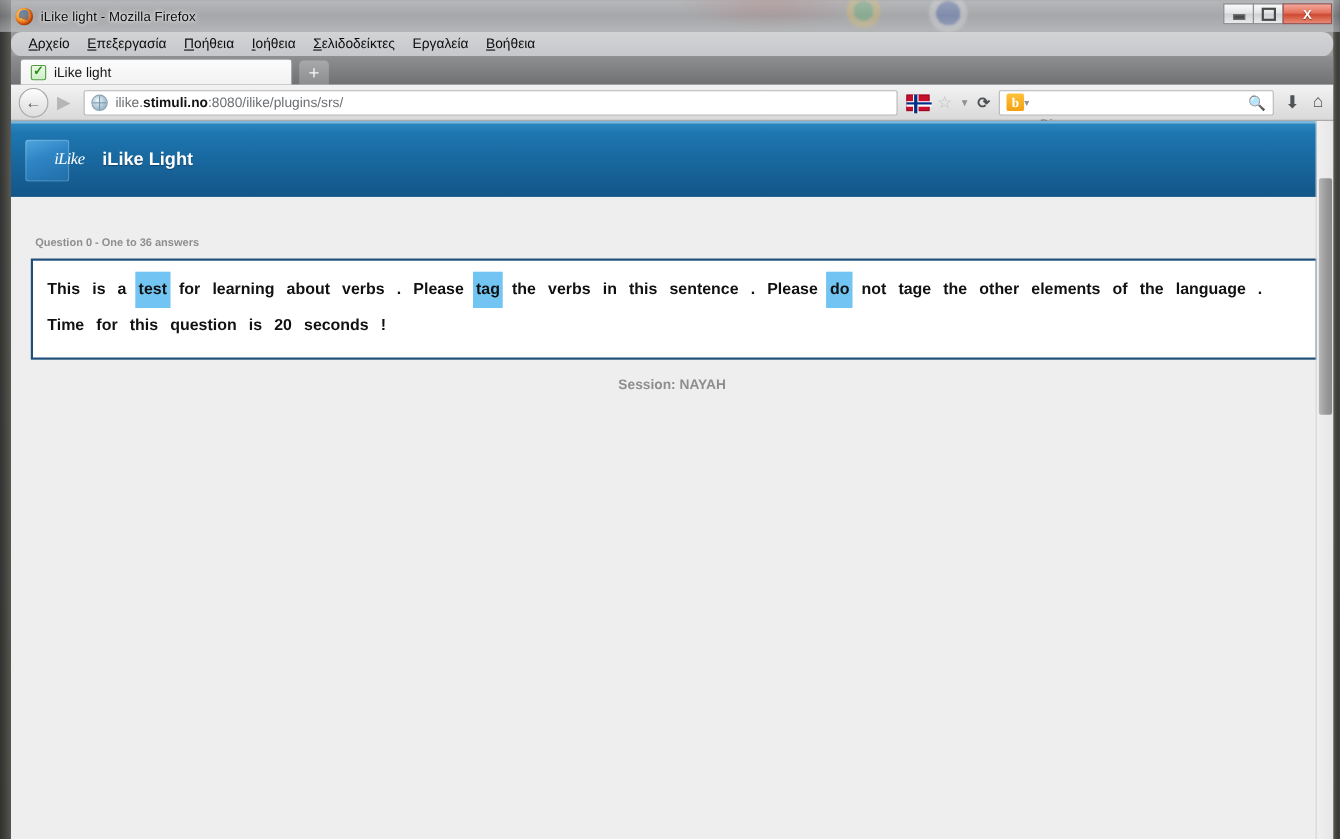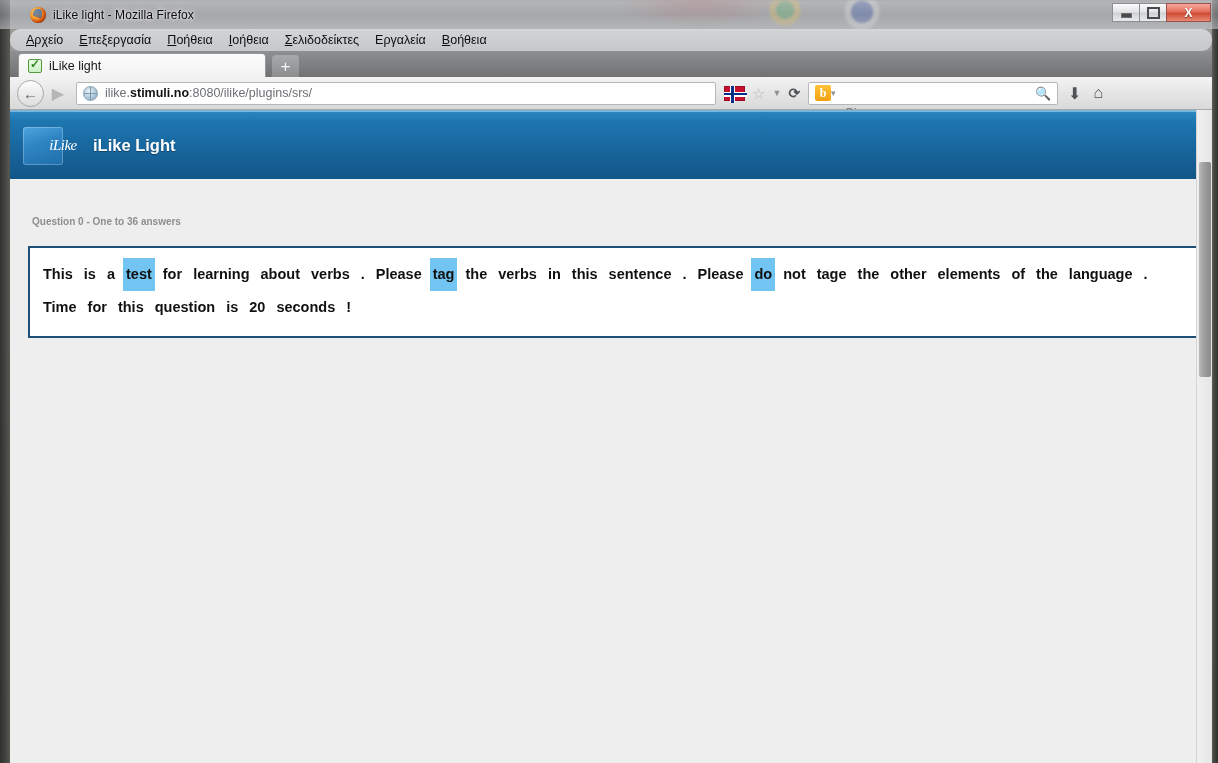--- a/index.html
+++ b/index.html
@@ -27,21 +27,21 @@
   }
   #frame-left { position:absolute; left:0; top:0; width:10px; height:763px;
     background: linear-gradient(90deg,#2b2b29 0%, #3b3b38 45%, #55554f 100%); opacity:.92;}
   #frame-right{ position:absolute; right:0; top:0; width:6px; height:763px;
     background: linear-gradient(270deg,#2b2b29 0%, #3f3f3c 60%, #5a5a55 100%); opacity:.92;}
 
   
   #titlebar {
     position: absolute; left: 0; top: 0; width: 1218px; height: 29px;
     background: linear-gradient(180deg, rgba(205,208,212,0.55) 0%, rgba(180,184,190,0.45) 50%, rgba(196,199,203,0.62) 100%);
-    display: flex; align-items: center; padding-left: 16px;
+    display: flex; align-items: center;
   }
   #titlebar .ff-logo {
     width: 16px; height: 16px; margin-left: 14px; margin-right: 7px;
     border-radius: 50%;
     background: radial-gradient(circle at 35% 35%, #ffd27a 0%, #f59a2c 38%, #e35f13 62%, #a93b12 100%);
     box-shadow: inset -1px -1px 2px rgba(120,40,0,.6);
     position: relative;
   }
   #titlebar .ff-logo::after{
     content:""; position:absolute; left:3px; top:2px; width:9px; height:11px;
@@ -124,21 +124,21 @@
     border: 1px solid #a6a8aa;
     background: linear-gradient(180deg,#fdfdfd 0%, #ebebeb 52%, #dedede 100%);
     display:flex; align-items:center; justify-content:center;
     color:#5a5d61; font-size:15px; line-height:1;
   }
   #fwd-btn {
     width: 24px; height: 26px; margin-left: 2px;
     display:flex; align-items:center; justify-content:center; color:#b4b6b8;
   }
   #urlbar {
-    flex: 0 0 auto; width: 640px; height: 23px; margin-left: 6px;
+    flex: 0 0 auto; width: 740px; height: 23px; margin-left: 6px;
     background: #ffffff; border: 1px solid #b5b7ba; border-radius: 2px;
     display: flex; align-items: center; padding: 0 6px;
   }
   .globe {
     width: 15px; height: 15px; border-radius: 50%;
     background: radial-gradient(circle at 40% 35%, #f2f6f9 0%, #b9cfdd 45%, #7ca3ba 100%);
     border: 1px solid #8aa3b2; margin-right: 7px; flex: 0 0 auto; position: relative;
   }
   .globe::after{ content:""; position:absolute; left:6px; top:0; width:1px; height:13px; background:#7b9aab;}
   .globe::before{ content:""; position:absolute; left:0; top:6px; width:13px; height:1px; background:#7b9aab;}
@@ -206,21 +206,21 @@
   #app-title {
     margin-left: 30px; color:#ffffff; font-size:16.5px; font-weight:bold;
     text-shadow: 0 1px 1px rgba(0,0,0,.35);
   }
 
   #page-body { padding: 0; }
   #question-label {
     margin: 37px 0 0 22px; font-size: 10px; font-weight: bold; color: #8e8e8e;
   }
   #question-box {
-    margin: 19px 14px 0 18px;
+    margin: 8px 14px 0 18px;
     border: 2px solid #1f4e79;
     background: #ffffff;
     padding: 10px 10px 12px 10px;
     min-height: 64px;
   }
   .sentence-line {
     font-size: 14.5px; font-weight: bold; color:#111; line-height: 29px;
     white-space: normal;
   }
   .tok { padding: 2px 3px; margin: 0 5px 0 0; display: inline-block; }
@@ -317,20 +317,21 @@
       <div id="app-title">iLike Light</div>
     </div>
 
     <div id="page-body">
       <div id="question-label">Question 0 - One to 36 answers</div>
 
       <div id="question-box">
         <div class="sentence-line" id="sentence"><span class="tok">This</span><span class="tok">is</span><span class="tok">a</span><span class="tok hl">test</span><span class="tok">for</span><span class="tok">learning</span><span class="tok">about</span><span class="tok">verbs</span><span class="tok">.</span><span class="tok">Please</span><span class="tok hl">tag</span><span class="tok">the</span><span class="tok">verbs</span><span class="tok">in</span><span class="tok">this</span><span class="tok">sentence</span><span class="tok">.</span><span class="tok">Please</span><span class="tok hl">do</span><span class="tok">not</span><span class="tok">tage</span><span class="tok">the</span><span class="tok">other</span><span class="tok">elements</span><span class="tok">of</span><span class="tok">the</span><span class="tok">language</span><span class="tok">.</span><span class="tok">Time</span><span class="tok">for</span><span class="tok">this</span><span class="tok">question</span><span class="tok">is</span><span class="tok">20</span><span class="tok">seconds</span><span class="tok">!</span></div>
       </div>
 
+      <div id="session-line">Session: NAYAH</div>
     </div>
 
     <div id="page-scrollbar">
       <div class="thumb"></div>
     </div>
   </div>
 
 </div>
 
 </body></html>

